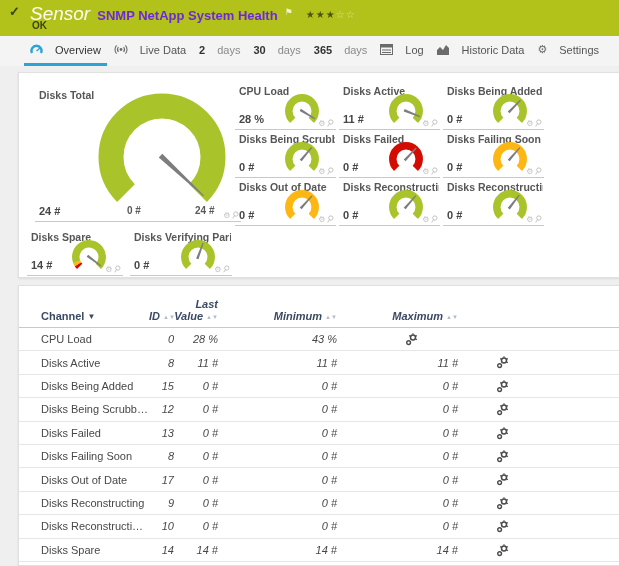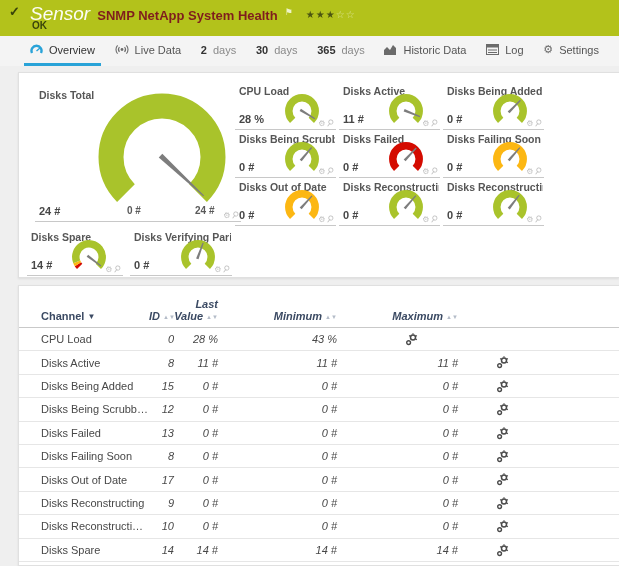--- a/index.html
+++ b/index.html
@@ -12,35 +12,35 @@
   
   .sensor-header{
     position:absolute;top:0;left:0;right:0;height:36px;
     background:#b3c21b;
   }
   .hdr-check{
     position:absolute;left:9px;top:4px;font-size:13px;font-weight:bold;color:#39430b;
   }
   .hdr-line1{position:absolute;left:30px;top:3px;white-space:nowrap;}
   .hdr-kind{font-style:italic;color:#fdfdf4;font-size:19px;}
-  .hdr-title{font-weight:bold;color:#7f1d1d;font-size:13px;margin-left:4px;}
+  .hdr-title{font-weight:bold;color:#6d28d9;font-size:13px;margin-left:4px;}
   .hdr-flag{font-size:9px;color:#eef3c8;vertical-align:super;margin-left:4px;}
   .hdr-stars{margin-left:10px;font-size:10px;letter-spacing:1px;vertical-align:2px;}
   .star-filled{color:#4c5510;}
   .star-empty{color:#d9e28c;}
   .hdr-status{position:absolute;left:32px;top:20px;font-size:10px;font-weight:bold;color:#39430b;}
   
   .tabbar{
     position:absolute;top:36px;left:0;right:0;height:30px;
     background:#f4f4f4;
     display:flex;align-items:stretch;
     padding:0 14px 0 24px;justify-content:space-between;
   }
   .tab{
-    display:flex;align-items:center;gap:6px;cursor:pointer;
+    display:flex;align-items:center;gap:12px;cursor:pointer;
     padding:0 6px;border-bottom:3px solid transparent;color:#555;
   }
   .tab.active{border-bottom-color:#29a3d8;color:#333;}
   .tab .t-num{font-weight:bold;color:#333;}
   .tab .t-days{color:#8a8a8a;}
   .tab .t-icon{display:inline-flex;align-items:center;color:#6b6b6b;}
   .tab.active .t-icon{color:#29a3d8;}
   
   .card{
     position:absolute;left:18px;right:0;background:#fff;
@@ -126,38 +126,38 @@
       <span class="t-num">30</span>
       <span class="t-days">days</span>
     </div>
     <div class="tab">
       <span class="t-num">365</span>
       <span class="t-days">days</span>
     </div>
     <div class="tab">
       <span class="t-icon">
         <svg width="13" height="11" viewBox="0 0 13 11">
-          <path d="M0 11 L0 6 L3 3 L6 6 L9 1 L12 4 L12 11 Z" fill="currentColor"></path>
-        </svg>
-      </span>
-      <span class="t-label">Historic Data</span>
-    </div>
-    <div class="tab">
-      <span class="t-icon">
-        <svg width="13" height="11" viewBox="0 0 13 11">
           <rect x="0.5" y="0.5" width="12" height="10" fill="none" stroke="currentColor"></rect>
           <rect x="0.5" y="0.5" width="12" height="3" fill="currentColor"></rect>
           <line x1="2" y1="6" x2="11" y2="6" stroke="currentColor"></line>
           <line x1="2" y1="8.5" x2="11" y2="8.5" stroke="currentColor"></line>
         </svg>
       </span>
       <span class="t-label">Log</span>
     </div>
     <div class="tab">
       <span class="t-icon">
+        <svg width="13" height="11" viewBox="0 0 13 11">
+          <path d="M0 11 L0 6 L3 3 L6 6 L9 1 L12 4 L12 11 Z" fill="currentColor"></path>
+        </svg>
+      </span>
+      <span class="t-label">Historic Data</span>
+    </div>
+    <div class="tab">
+      <span class="t-icon">
         <span style="font-size:11px;">⚙</span>
       </span>
       <span class="t-label">Settings</span>
     </div>
   </nav>
 
 <section class="card gauges-card" id="gauges-card">
 
   <div class="gpanel big-panel" style="left:8px;top:14px;width:206px;height:135px;margin-left:8px;">
     <div class="gtitle">Disks Total</div>

